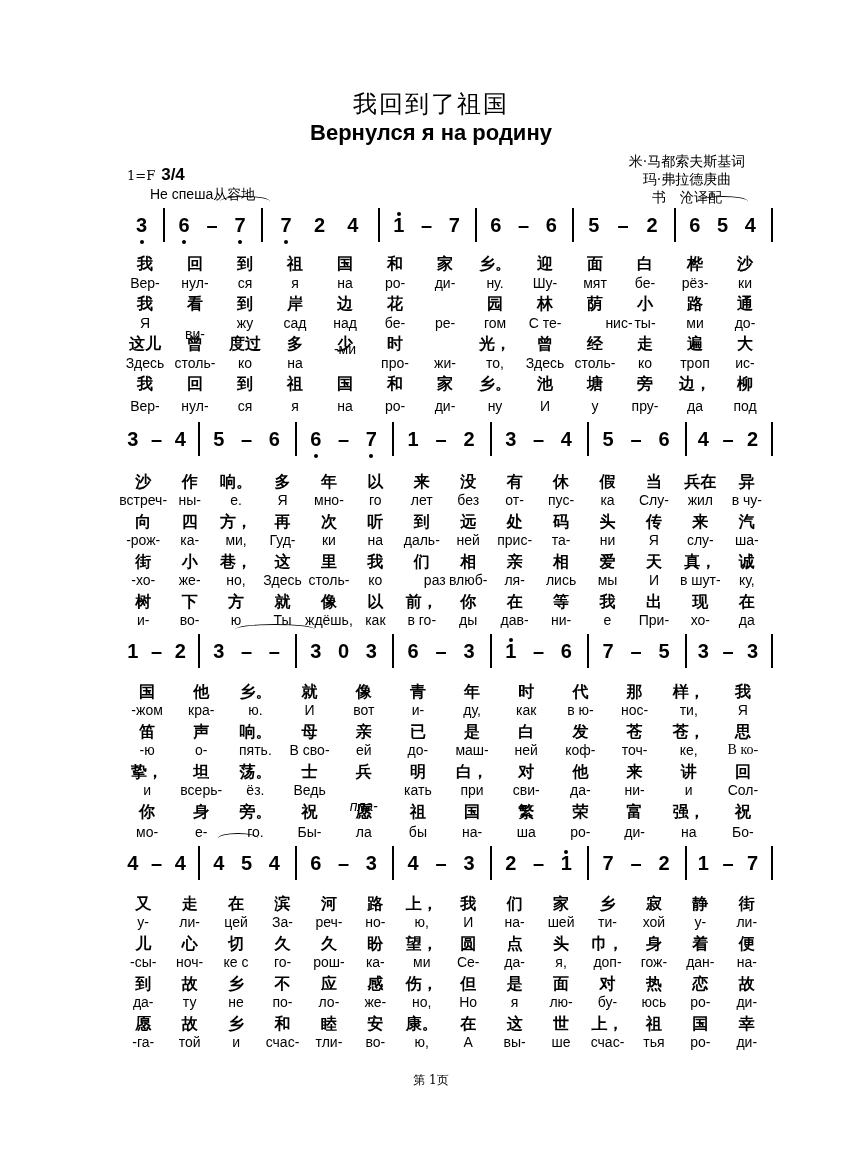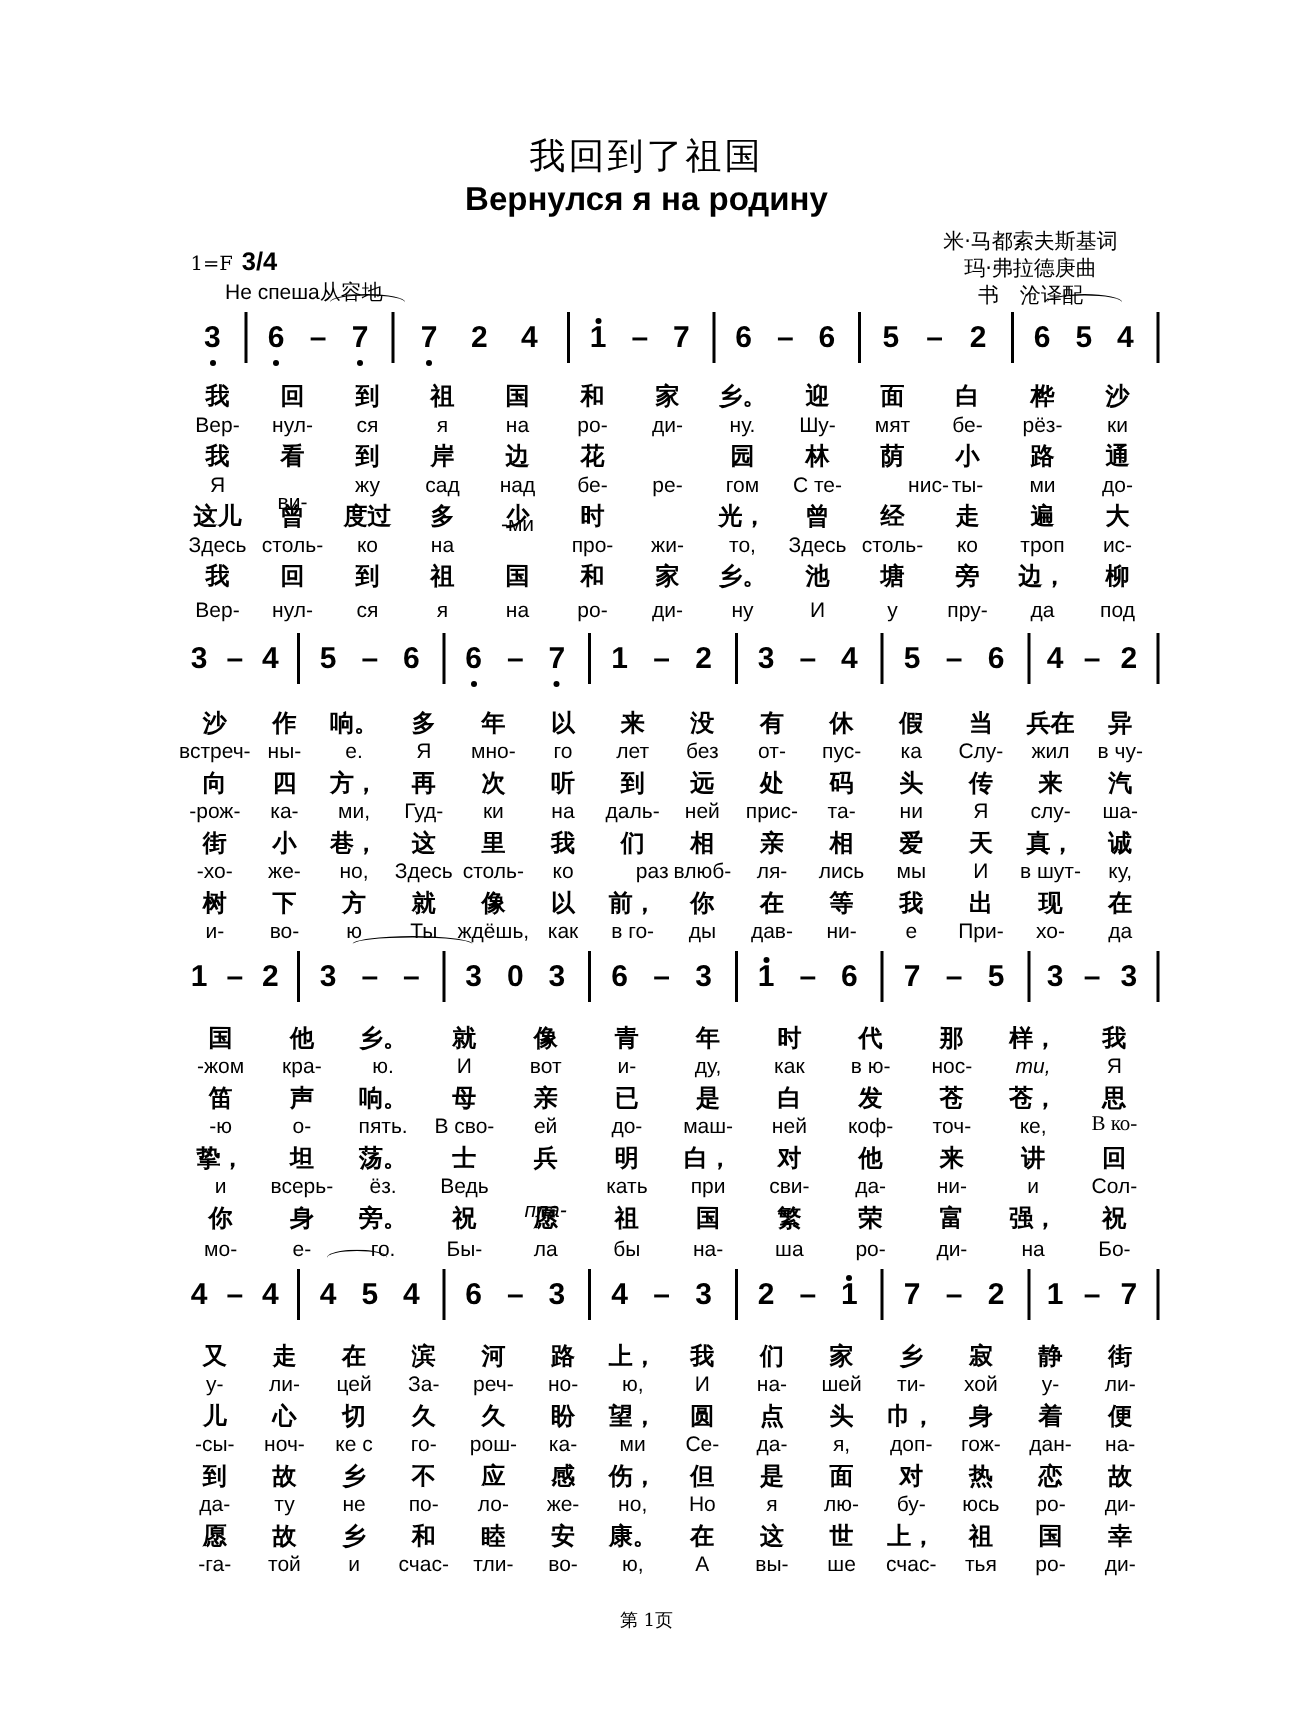--- a/index.html
+++ b/index.html
@@ -366,21 +366,21 @@
     <span class="lyr lyr-ru" style="left: 147.083px; top: 702px;">-жом</span>
     <span class="lyr lyr-ru" style="left: 201.25px; top: 702px;">кра-</span>
     <span class="lyr lyr-ru" style="left: 255.417px; top: 702px;">ю.</span>
     <span class="lyr lyr-ru" style="left: 309.583px; top: 702px;">И</span>
     <span class="lyr lyr-ru" style="left: 363.75px; top: 702px;">вот</span>
     <span class="lyr lyr-ru" style="left: 417.917px; top: 702px;">и-</span>
     <span class="lyr lyr-ru" style="left: 472.083px; top: 702px;">ду,</span>
     <span class="lyr lyr-ru" style="left: 526.25px; top: 702px;">как</span>
     <span class="lyr lyr-ru" style="left: 580.417px; top: 702px;">в ю-</span>
     <span class="lyr lyr-ru" style="left: 634.583px; top: 702px;">нос-</span>
-    <span class="lyr lyr-ru" style="left: 688.75px; top: 702px; font-style: italic;">ти,</span>
+    <span class="lyr lyr-ru" style="left: 688.75px; top: 702px;">ти,</span>
     <span class="lyr lyr-ru" style="left: 742.917px; top: 702px;">Я</span>
     <span class="lyr lyr-cn" style="left: 147.083px; top: 722px;">笛</span>
     <span class="lyr lyr-cn" style="left: 201.25px; top: 722px;">声</span>
     <span class="lyr lyr-cn" style="left: 255.417px; top: 722px;">响。</span>
     <span class="lyr lyr-cn" style="left: 309.583px; top: 722px;">母</span>
     <span class="lyr lyr-cn" style="left: 363.75px; top: 722px;">亲</span>
     <span class="lyr lyr-cn" style="left: 417.917px; top: 722px;">已</span>
     <span class="lyr lyr-cn" style="left: 472.083px; top: 722px;">是</span>
     <span class="lyr lyr-cn" style="left: 526.25px; top: 722px;">白</span>
     <span class="lyr lyr-cn" style="left: 580.417px; top: 722px;">发</span>

